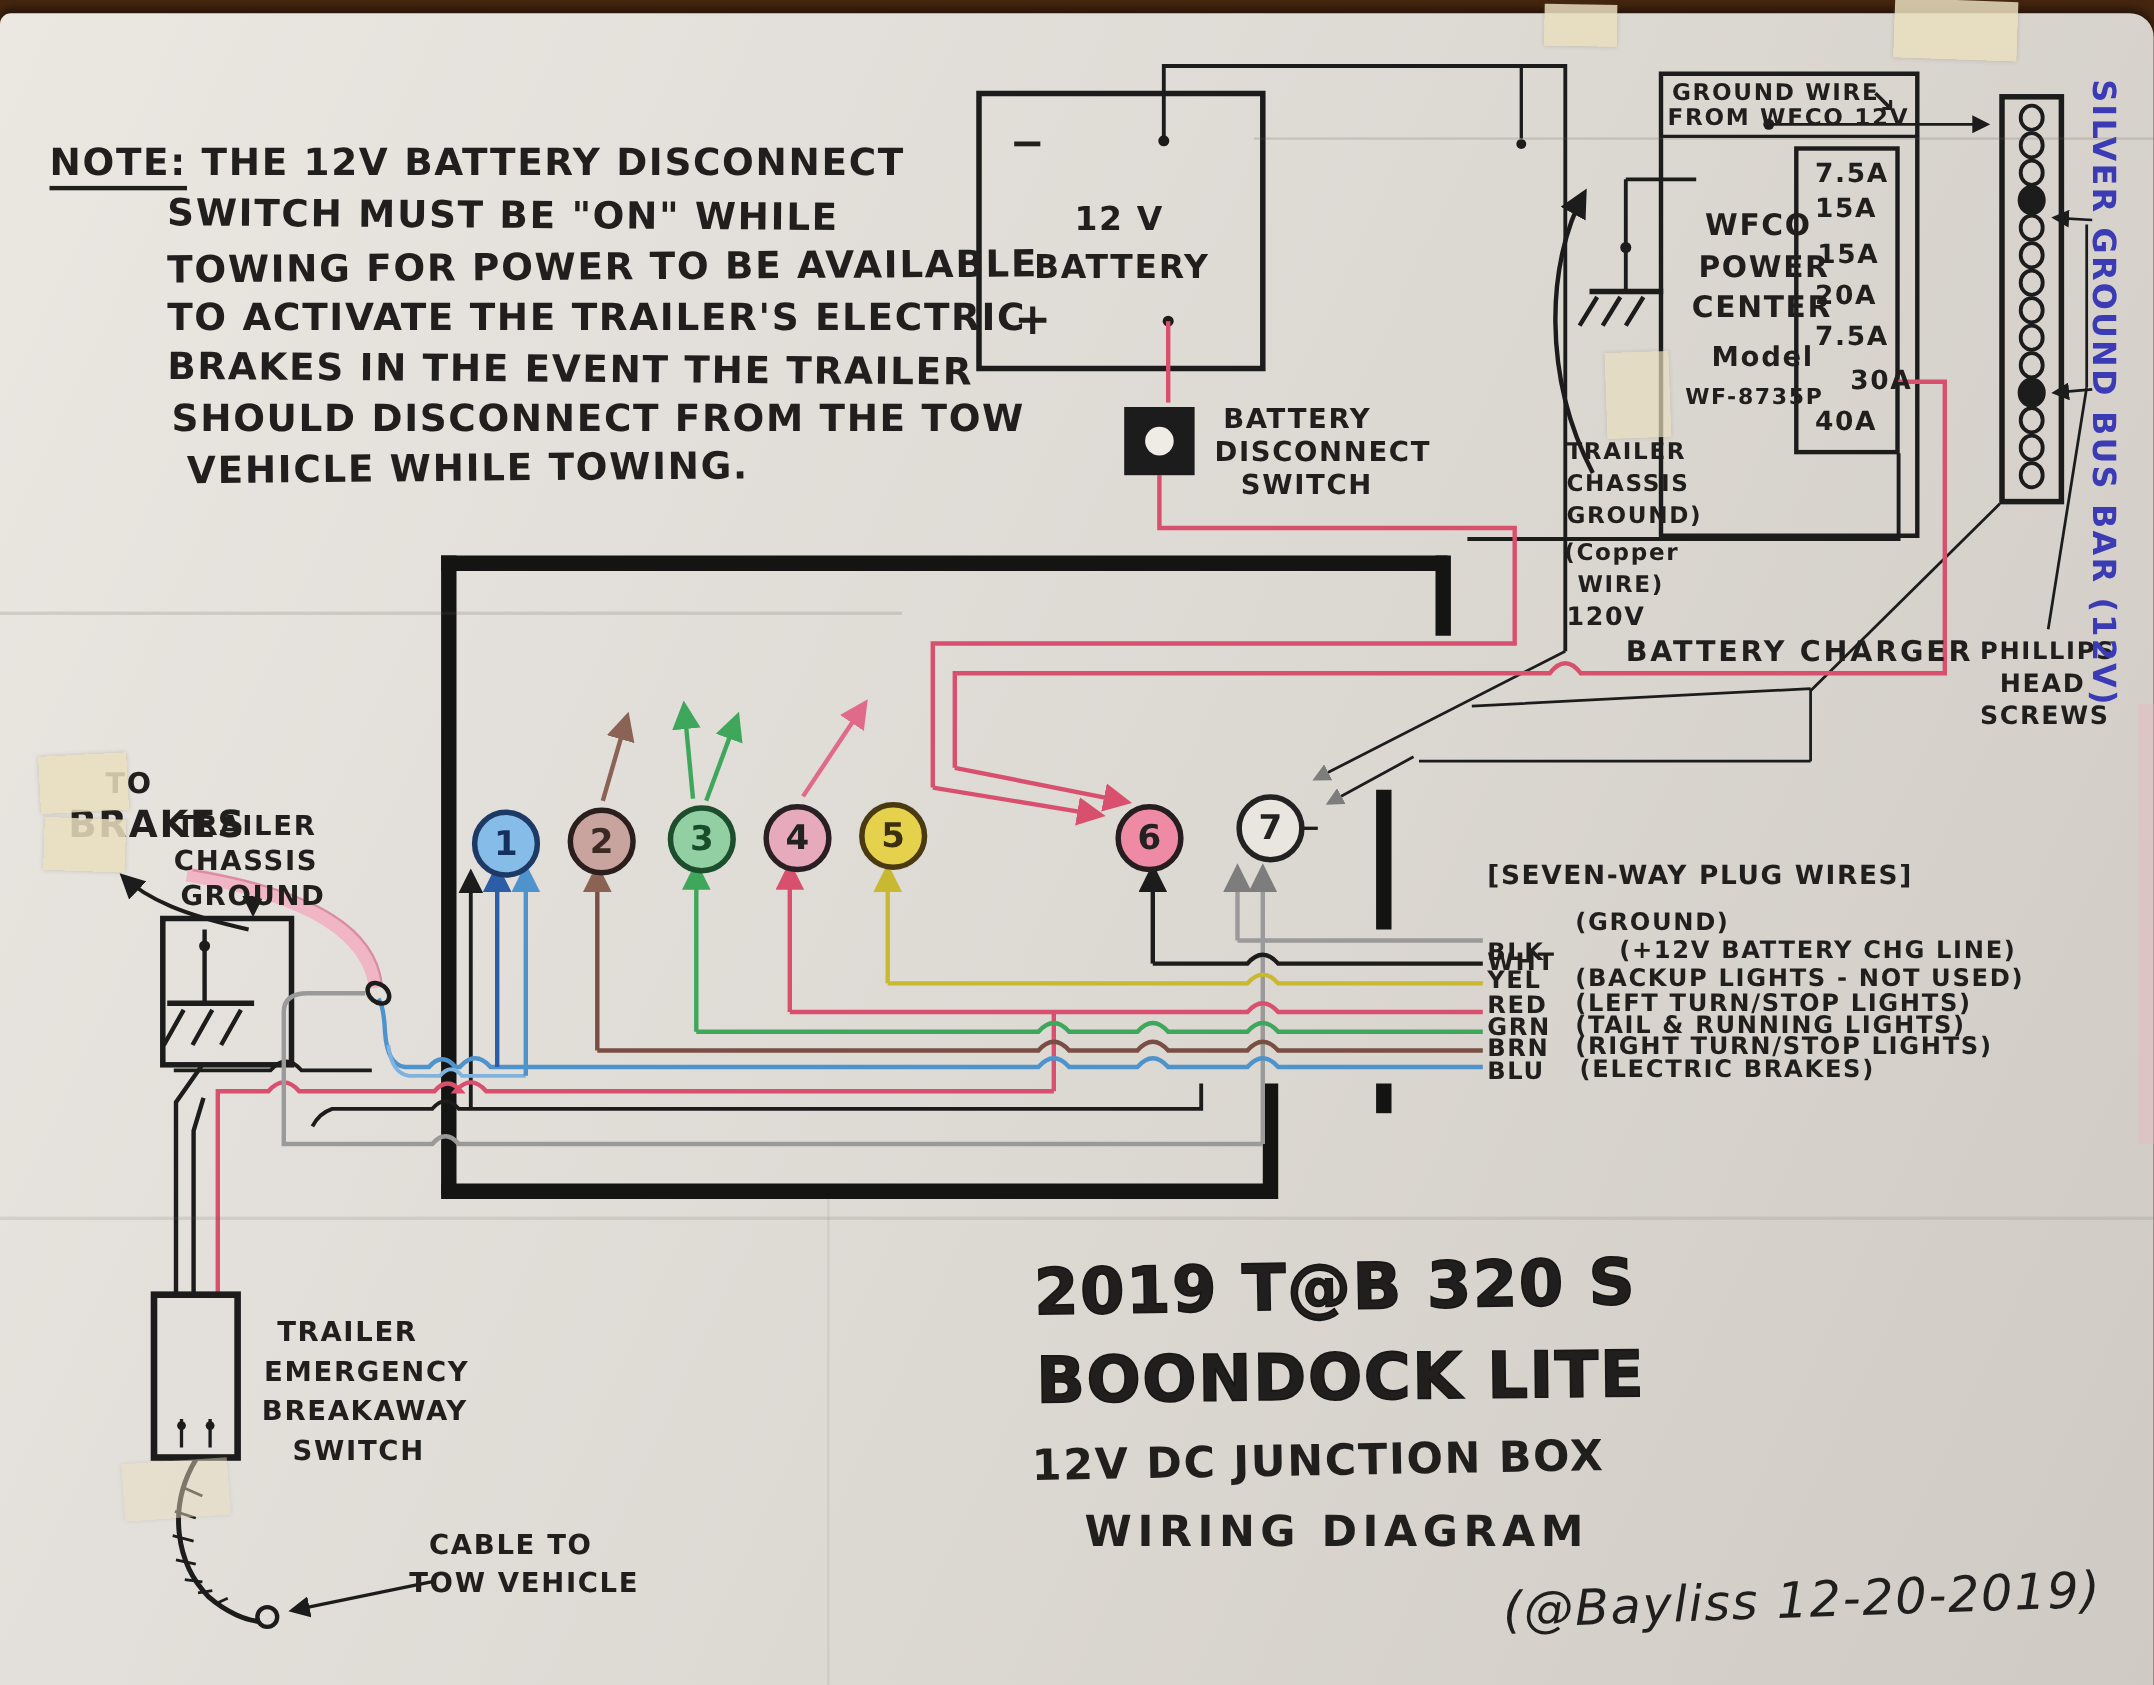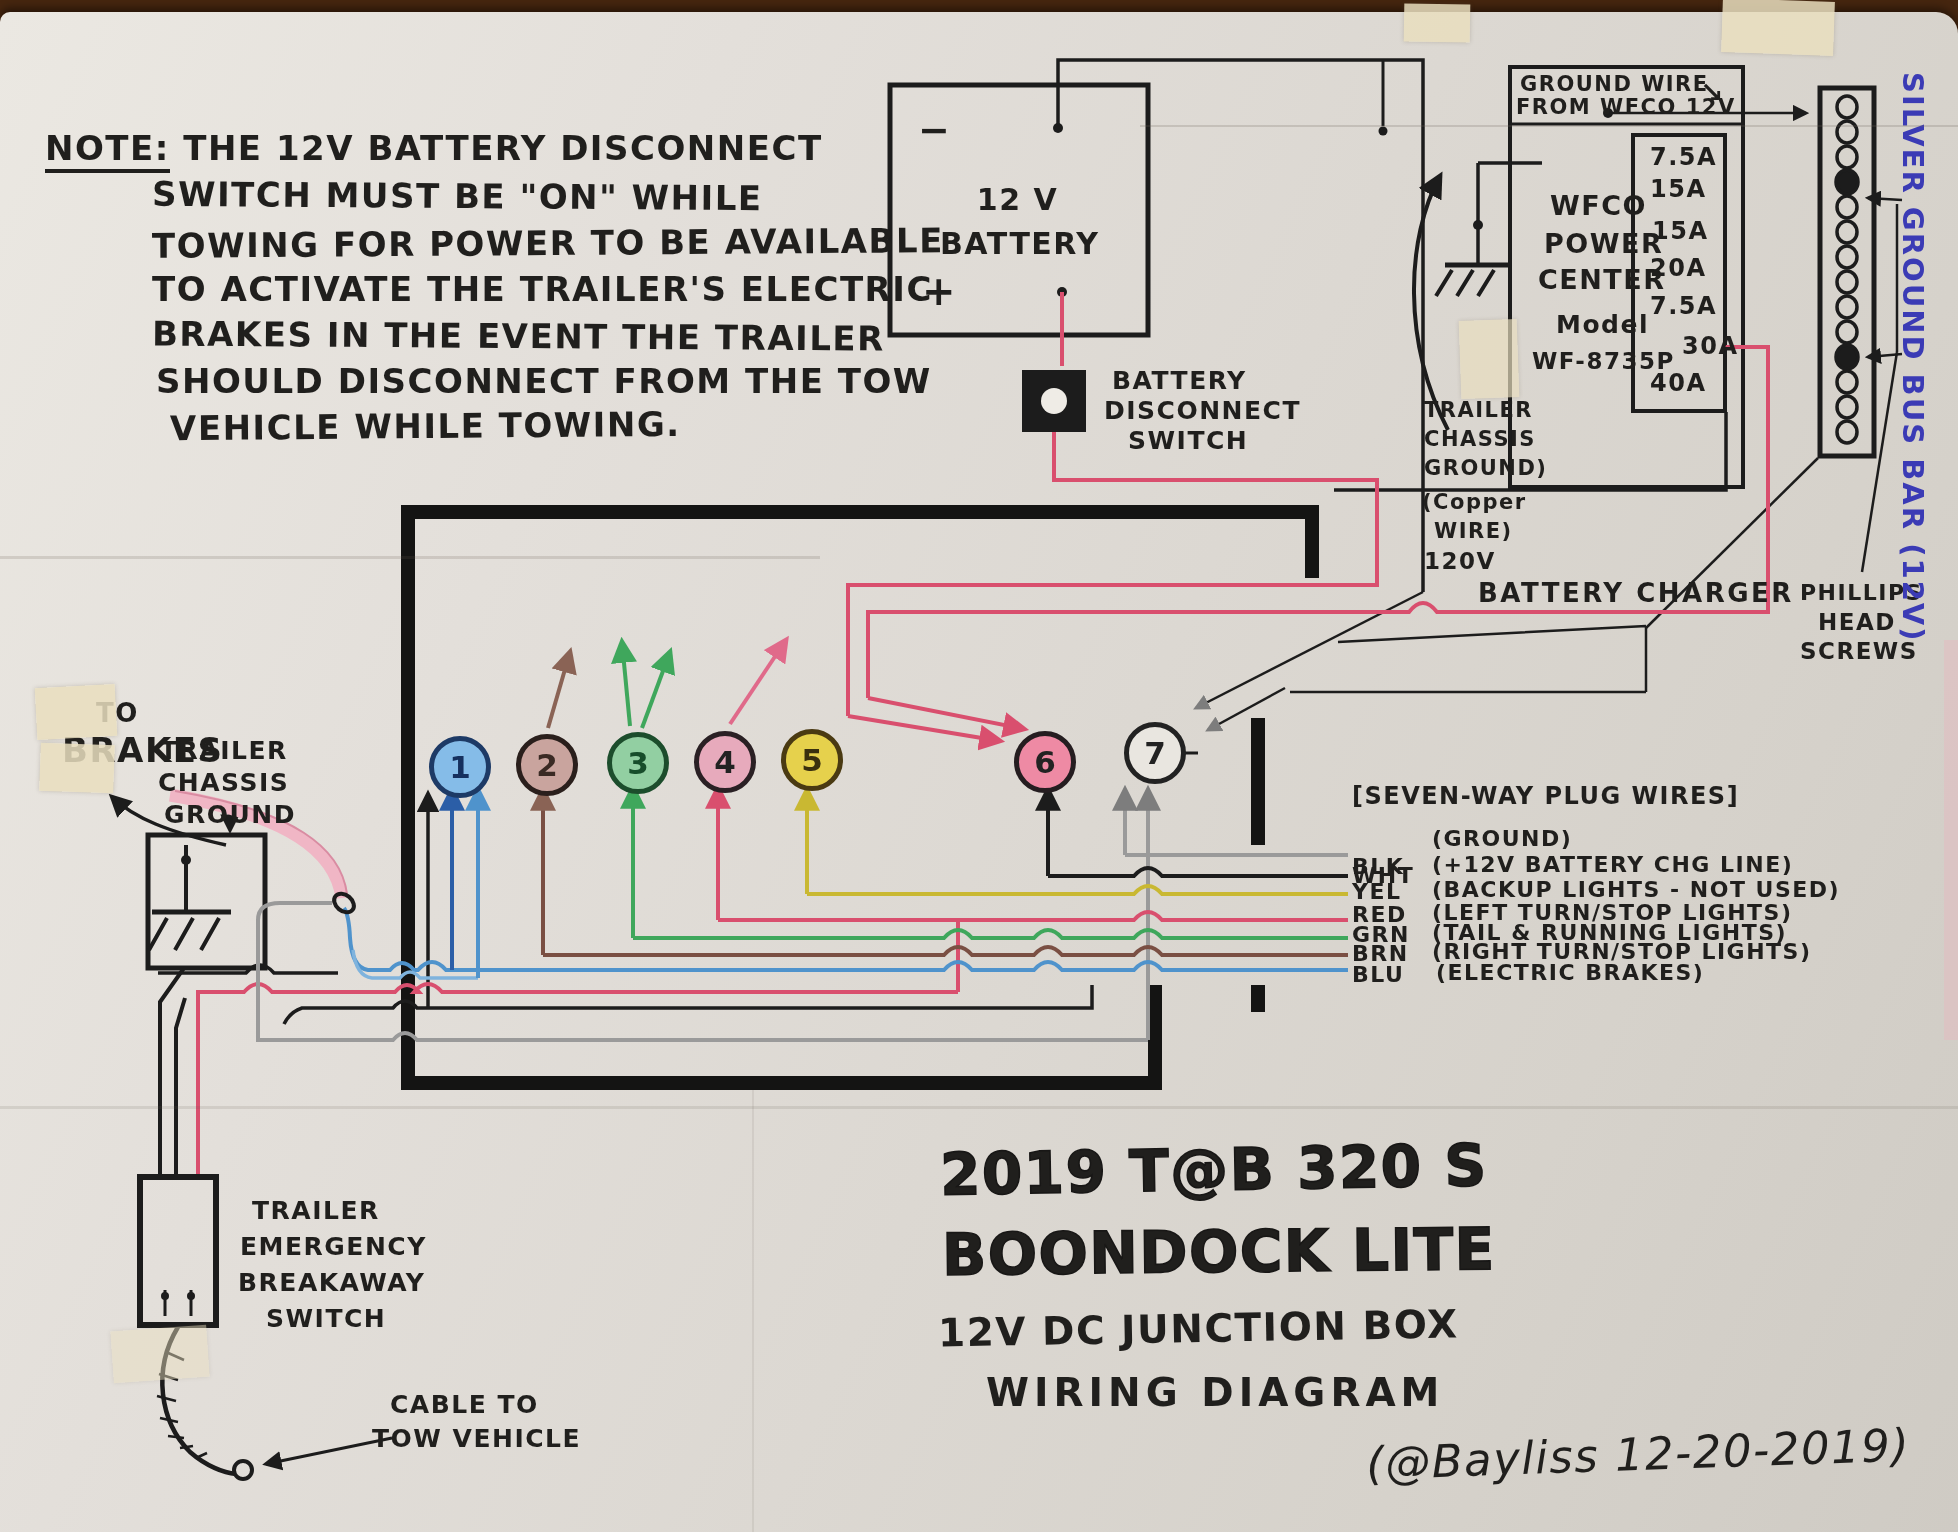--- a/index.html
+++ b/index.html
@@ -217,21 +217,21 @@
 <div class="hl" style="left:1128px;top:426px;font-size:25px;">SWITCH</div>
 
 <div class="hl" style="left:1520px;top:72px;font-size:21px;">GROUND WIRE</div>
 <div class="hl" style="left:1516px;top:95px;font-size:21px;">FROM WFCO 12V</div>
 <div class="hl" style="left:1700px;top:76px;font-size:28px;">↘</div>
 
 <div class="hl" style="left:1550px;top:190px;font-size:27px;">WFCO</div>
 <div class="hl" style="left:1544px;top:228px;font-size:27px;">POWER</div>
 <div class="hl" style="left:1538px;top:264px;font-size:27px;">CENTER</div>
 <div class="hl" style="left:1556px;top:310px;font-size:25px;">Model</div>
-<div class="hl" style="left:1532px;top:348px;font-size:23px;">WF-8735P</div>
+<div class="hl" style="left:1532px;top:348px;font-size:20px;">WF-8735P</div>
 
 <div class="hl" style="left:1650px;top:143px;font-size:24px;">7.5A</div>
 <div class="hl" style="left:1650px;top:175px;font-size:24px;">15A</div>
 <div class="hl" style="left:1652px;top:217px;font-size:24px;">15A</div>
 <div class="hl" style="left:1650px;top:254px;font-size:24px;">20A</div>
 <div class="hl" style="left:1650px;top:292px;font-size:24px;">7.5A</div>
 <div class="hl" style="left:1650px;top:332px;font-size:24px;margin-left:32px;">30A</div>
 <div class="hl" style="left:1650px;top:369px;font-size:24px;">40A</div>
 
 <div class="hl" style="left:1424px;top:398px;font-size:21px;">TRAILER</div>
@@ -244,21 +244,21 @@
 <div class="hl" style="left:1478px;top:578px;font-size:26px;letter-spacing:2.5px;">BATTERY CHARGER</div>
 <div class="hl" style="left:1800px;top:580px;font-size:22px;">PHILLIPS</div>
 <div class="hl" style="left:1818px;top:609px;font-size:23px;">HEAD</div>
 <div class="hl" style="left:1800px;top:638px;font-size:23px;">SCREWS</div>
 <div class="hl vtext" style="left:1896px;top:72px;height:680px;font-size:29px;color:#3b3bb5;letter-spacing:2px;">SILVER GROUND BUS BAR (12V)</div>
 
 <div class="hl" style="left:1352px;top:782px;font-size:24px;">[SEVEN-WAY PLUG WIRES]</div>
 <div class="hl" style="left:1352px;top:828px;font-size:22px;margin-top:35px;">WHT</div>
 <div class="hl" style="left:1432px;top:826px;font-size:22px;">(GROUND)</div>
 <div class="hl" style="left:1352px;top:854px;font-size:22px;">BLK</div>
-<div class="hl" style="left:1432px;top:852px;font-size:22px;">(+12V BATTERY CHG LINE)</div>
+<div class="hl" style="left:1472px;top:852px;font-size:22px;">(+12V BATTERY CHG LINE)</div>
 <div class="hl" style="left:1352px;top:879px;font-size:22px;">YEL</div>
 <div class="hl" style="left:1432px;top:877px;font-size:22px;">(BACKUP LIGHTS - NOT USED)</div>
 <div class="hl" style="left:1352px;top:902px;font-size:22px;">RED</div>
 <div class="hl" style="left:1432px;top:900px;font-size:22px;">(LEFT TURN/STOP LIGHTS)</div>
 <div class="hl" style="left:1352px;top:922px;font-size:22px;">GRN</div>
 <div class="hl" style="left:1432px;top:920px;font-size:22px;">(TAIL &amp; RUNNING LIGHTS)</div>
 <div class="hl" style="left:1352px;top:941px;font-size:22px;">BRN</div>
 <div class="hl" style="left:1432px;top:939px;font-size:22px;">(RIGHT TURN/STOP LIGHTS)</div>
 <div class="hl" style="left:1352px;top:962px;font-size:22px;">BLU</div>
 <div class="hl" style="left:1436px;top:960px;font-size:22px;">(ELECTRIC BRAKES)</div>

